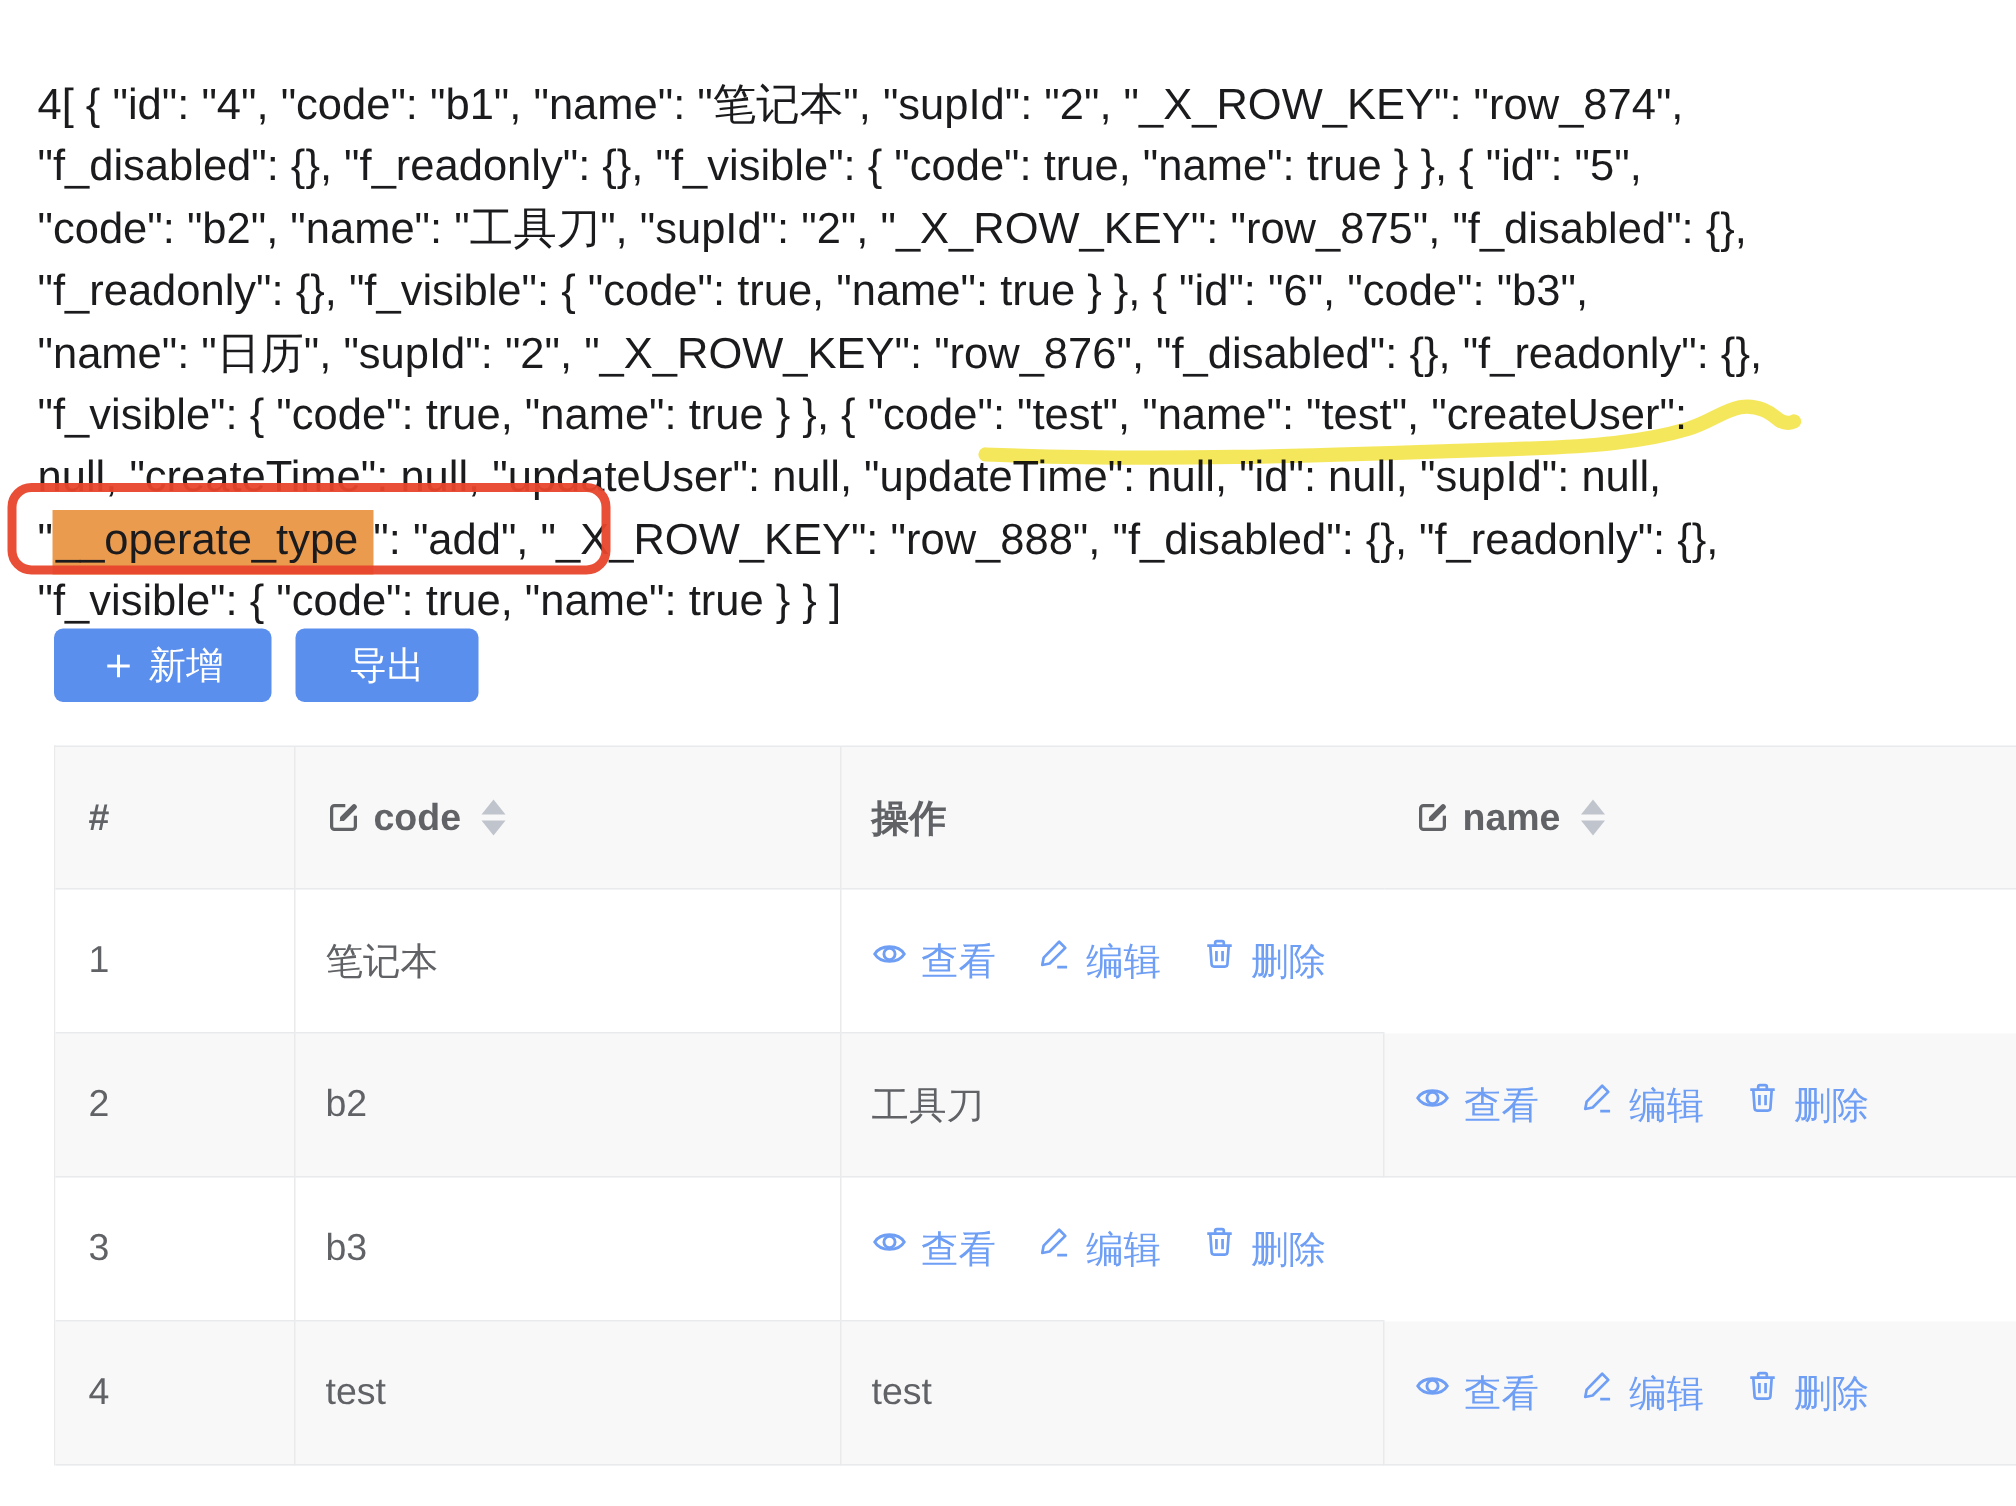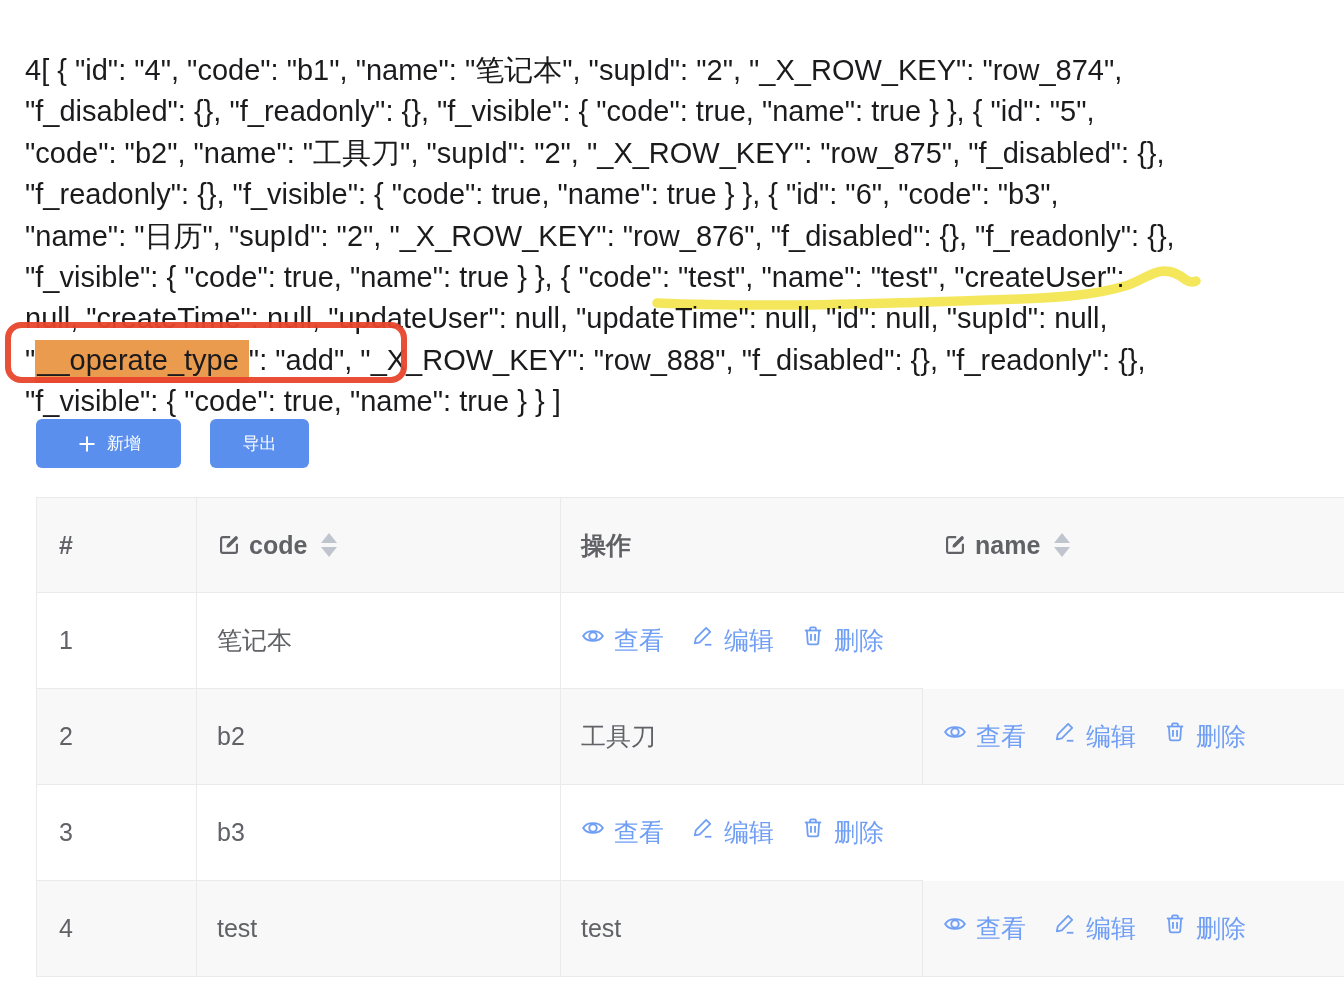--- a/index.html
+++ b/index.html
@@ -41,26 +41,26 @@
     opacity:.95;pointer-events:none;
   }
   .marker-overlay{
     position:absolute;left:0;top:0;width:1344px;height:1004px;
     mix-blend-mode:multiply;pointer-events:none;
   }
 
   
   .btn{
     position:absolute;top:419px;height:49px;border:none;border-radius:6px;
-    background:var(--button-blue);color:#ffffff;font-size:17px;
+    background:var(--button-blue);color:#ffffff;font-size:25px;
     font-family:inherit;display:flex;align-items:center;justify-content:center;
     gap:9px;cursor:pointer;
   }
   .btn-add{left:36px;width:145px;}
-  .btn-export{left:210px;width:99px;}
+  .btn-export{left:197px;width:122px;}
 
   
   .grid-table{
     position:absolute;left:36px;top:497px;width:1308px;
     border-left:1px solid var(--border);border-top:1px solid var(--border);
     font-size:25px;color:var(--cell-text);
   }
   .thead,.trow{
     display:grid;grid-template-columns:160px 364px 362px 422px;
   }

